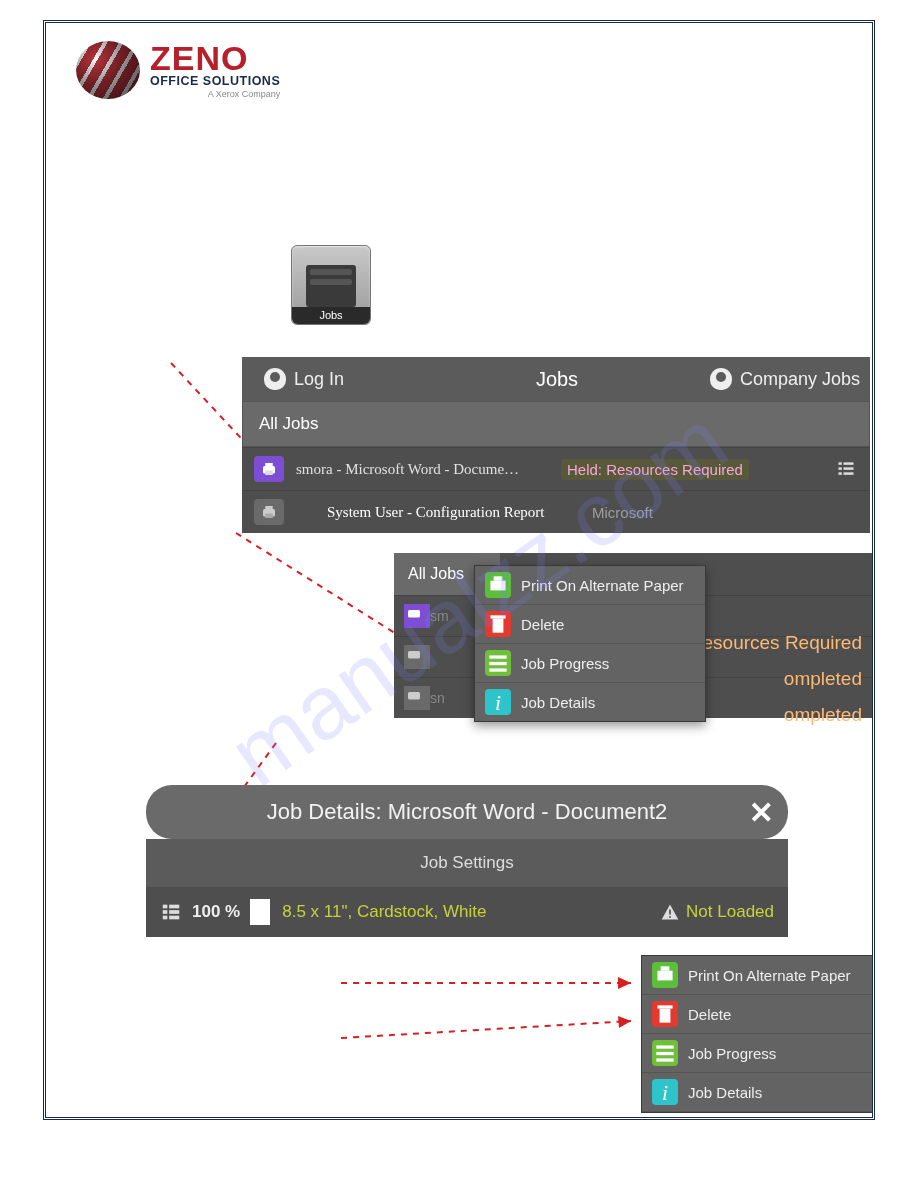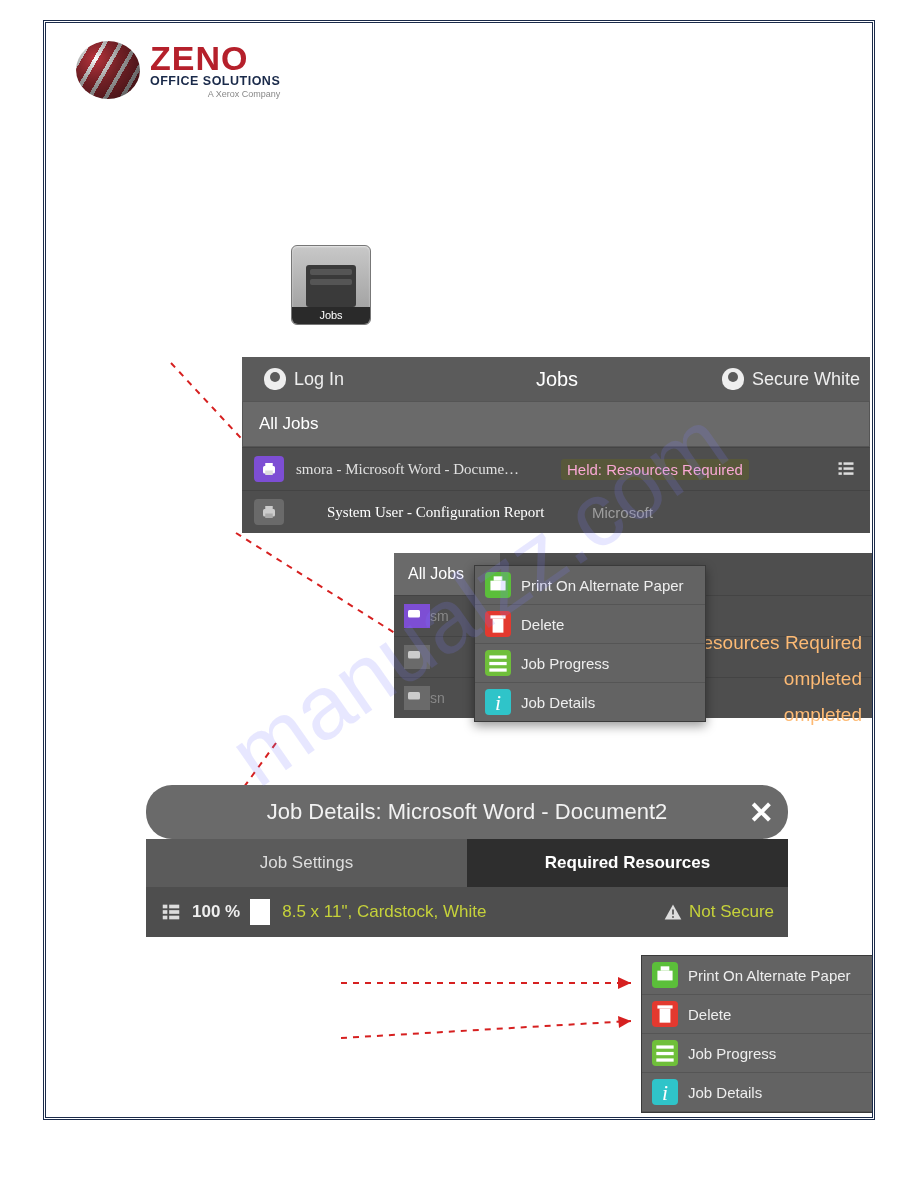--- a/index.html
+++ b/index.html
@@ -275,21 +275,21 @@
 
   <div class="panel1">
     <div class="panel1-top">
       <div class="panel1-login">
         <span class="hdr-icon"></span>
         <span>Log In</span>
       </div>
       <div class="panel1-title">Jobs</div>
       <div class="panel1-secure">
         <span class="hdr-icon"></span>
-        <span>Secure White</span>
+        <span>Company Jobs</span>
       </div>
     </div>
     <div class="panel1-sub">All Jobs</div>
     <div class="job-row highlight-row">
       <div class="printer-ic purple">
         <svg viewBox="0 0 24 24">
             <rect x="4" y="8" width="16" height="10" rx="2" fill="#fff"></rect>
             <rect x="7" y="4" width="10" height="5" fill="#fff"></rect>
             <rect x="7" y="14" width="10" height="6" fill="#ddd"></rect>
           </svg>
@@ -405,41 +405,40 @@
     <polygon points="20,175 35,166 29,158"></polygon>
   </svg>
 
   <div class="panel3">
     <div class="panel3-title">
       <span>Job Details: Microsoft Word - Document2</span>
       <span class="panel3-close">✕</span>
     </div>
     <div class="panel3-tabs">
       <div class="panel3-tab inactive">Job Settings</div>
-      <div class="panel3-tab active">Required Resources</div>
     </div>
     <div class="panel3-body">
       <svg class="res-ic" viewBox="0 0 24 24">
           <rect x="3" y="4" width="5" height="4" fill="#ddd"></rect>
           <rect x="10" y="4" width="11" height="4" fill="#ddd"></rect>
           <rect x="3" y="10" width="5" height="4" fill="#ddd"></rect>
           <rect x="10" y="10" width="11" height="4" fill="#ddd"></rect>
           <rect x="3" y="16" width="5" height="4" fill="#ddd"></rect>
           <rect x="10" y="16" width="11" height="4" fill="#ddd"></rect>
         </svg>
       <span class="res-pct">100 %</span>
       <div class="res-swatch"></div>
       <span class="res-desc">8.5 x 11", Cardstock, White</span>
       <span class="res-warn">
         <svg viewBox="0 0 24 24">
             <polygon points="12,3 22,21 2,21" fill="#ddd"></polygon>
             <rect x="11" y="9" width="2" height="6" fill="#4e4e4e"></rect>
             <rect x="11" y="17" width="2" height="2" fill="#4e4e4e"></rect>
           </svg>
-        <span>Not Secure</span>
+        <span>Not Loaded</span>
       </span>
     </div>
   </div>
 
   <svg class="arrow" style="top:950px;left:290px;width:310px;height:20px" viewBox="0 0 310 20">
     <line x1="5" y1="10" x2="295" y2="10"></line>
     <polygon points="295,10 282,4 282,16"></polygon>
   </svg>
   <svg class="arrow" style="top:990px;left:290px;width:310px;height:30px" viewBox="0 0 310 30">
     <line x1="5" y1="25" x2="295" y2="8"></line>

